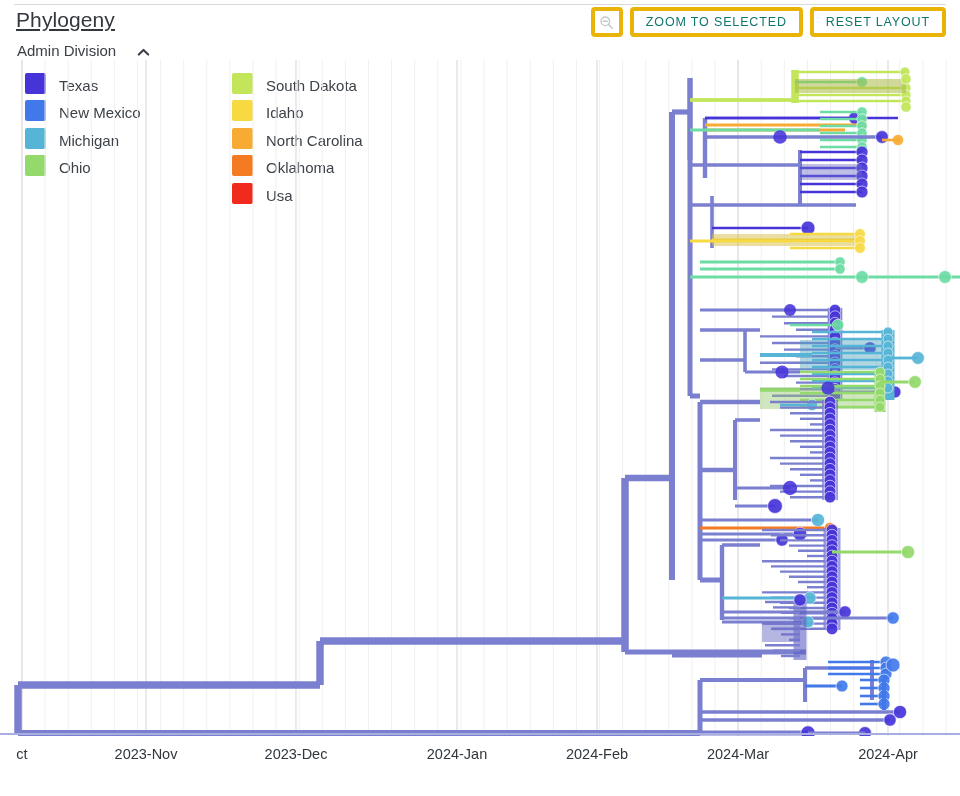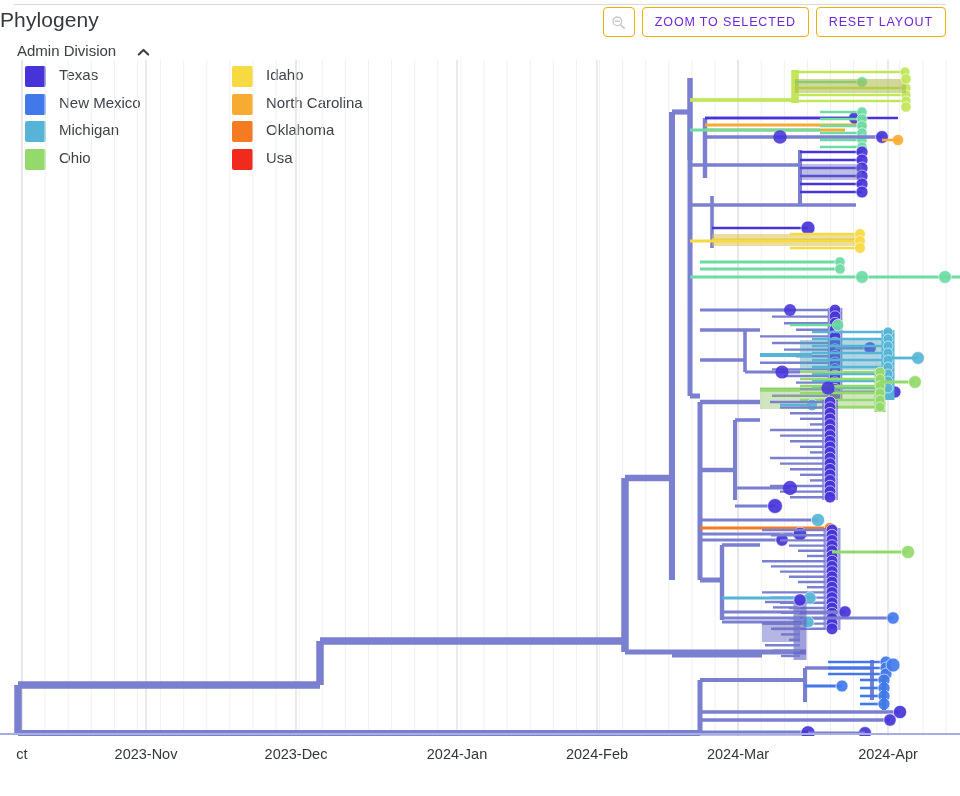--- a/index.html
+++ b/index.html
@@ -8,47 +8,48 @@
     font-family:"Liberation Sans","DejaVu Sans",sans-serif;
     color:#30373d;
   }
   #root{position:absolute;inset:0;}
 
   
   .top-rule{position:absolute;left:14px;top:4px;width:932px;height:1px;background:#d8dbde;}
 
   
   .panel-title{
-    position:absolute;left:0;top:9px;
+    position:absolute;left:16px;top:9px;
     font-size:21px;font-weight:400;letter-spacing:.1px;color:#32383e;
     line-height:1;
+    text-decoration:underline;
   }
   .legend-head{
     position:absolute;left:17px;top:42px;
     font-size:15px;color:#3a4046;display:flex;align-items:center;gap:21px;
   }
   .caret{display:inline-block;width:13px;height:13px;position:relative;top:1px;}
 
   
   .controls{position:absolute;right:14px;top:7px;display:flex;gap:7px;align-items:stretch;}
   .ctrl{
-    border:1px solid #eab308;border-radius:4px;background:#fff;
-    color:#6d28d9;font-size:12.5px;letter-spacing:.85px;
+    border:4px solid #eab308;border-radius:4px;background:#fff;
+    color:#0f766e;font-size:12.5px;letter-spacing:.85px;
     display:flex;align-items:center;justify-content:center;
     height:30px;padding:0 12px;box-sizing:border-box;user-select:none;
   }
   .ctrl.icon{width:32px;padding:0;}
   .ctrl svg{display:block;}
 
   
   .legend{position:absolute;left:25px;top:66px;width:420px;}
   .legend-col{position:absolute;top:0;}
   .legend-col.c1{left:0;}
   .legend-col.c2{left:207px;}
-  .legend-item{display:flex;align-items:flex-start;height:27.5px;}
+  .legend-item{display:flex;align-items:flex-end;height:27.5px;}
   .swatch{
     width:21px;height:21px;border-radius:2px;
     box-shadow:0 0 0 1px rgba(255,255,255,.9);
     flex:0 0 auto;
   }
   .legend-label{margin-left:13px;font-size:15px;color:#3c4248;white-space:nowrap;}
 
   
   #plot{position:absolute;left:0;top:60px;width:960px;height:676px;}
   #plot svg{display:block;}
@@ -109,20 +110,24 @@
       <div class="legend-item">
         <span class="swatch" style="background:#56b5d6"></span>
         <span class="legend-label">Michigan</span>
       </div>
       <div class="legend-item">
         <span class="swatch" style="background:#93d96b"></span>
         <span class="legend-label">Ohio</span>
       </div>
     </div>
     <div class="legend-col c2">
+      <div class="legend-item">
+        <span class="swatch" style="background:#c2e55a"></span>
+        <span class="legend-label">South Dakota</span>
+      </div>
       <div class="legend-item">
         <span class="swatch" style="background:#f7d942"></span>
         <span class="legend-label">Idaho</span>
       </div>
       <div class="legend-item">
         <span class="swatch" style="background:#f7ab33"></span>
         <span class="legend-label">North Carolina</span>
       </div>
       <div class="legend-item">
         <span class="swatch" style="background:#f47b22"></span>

